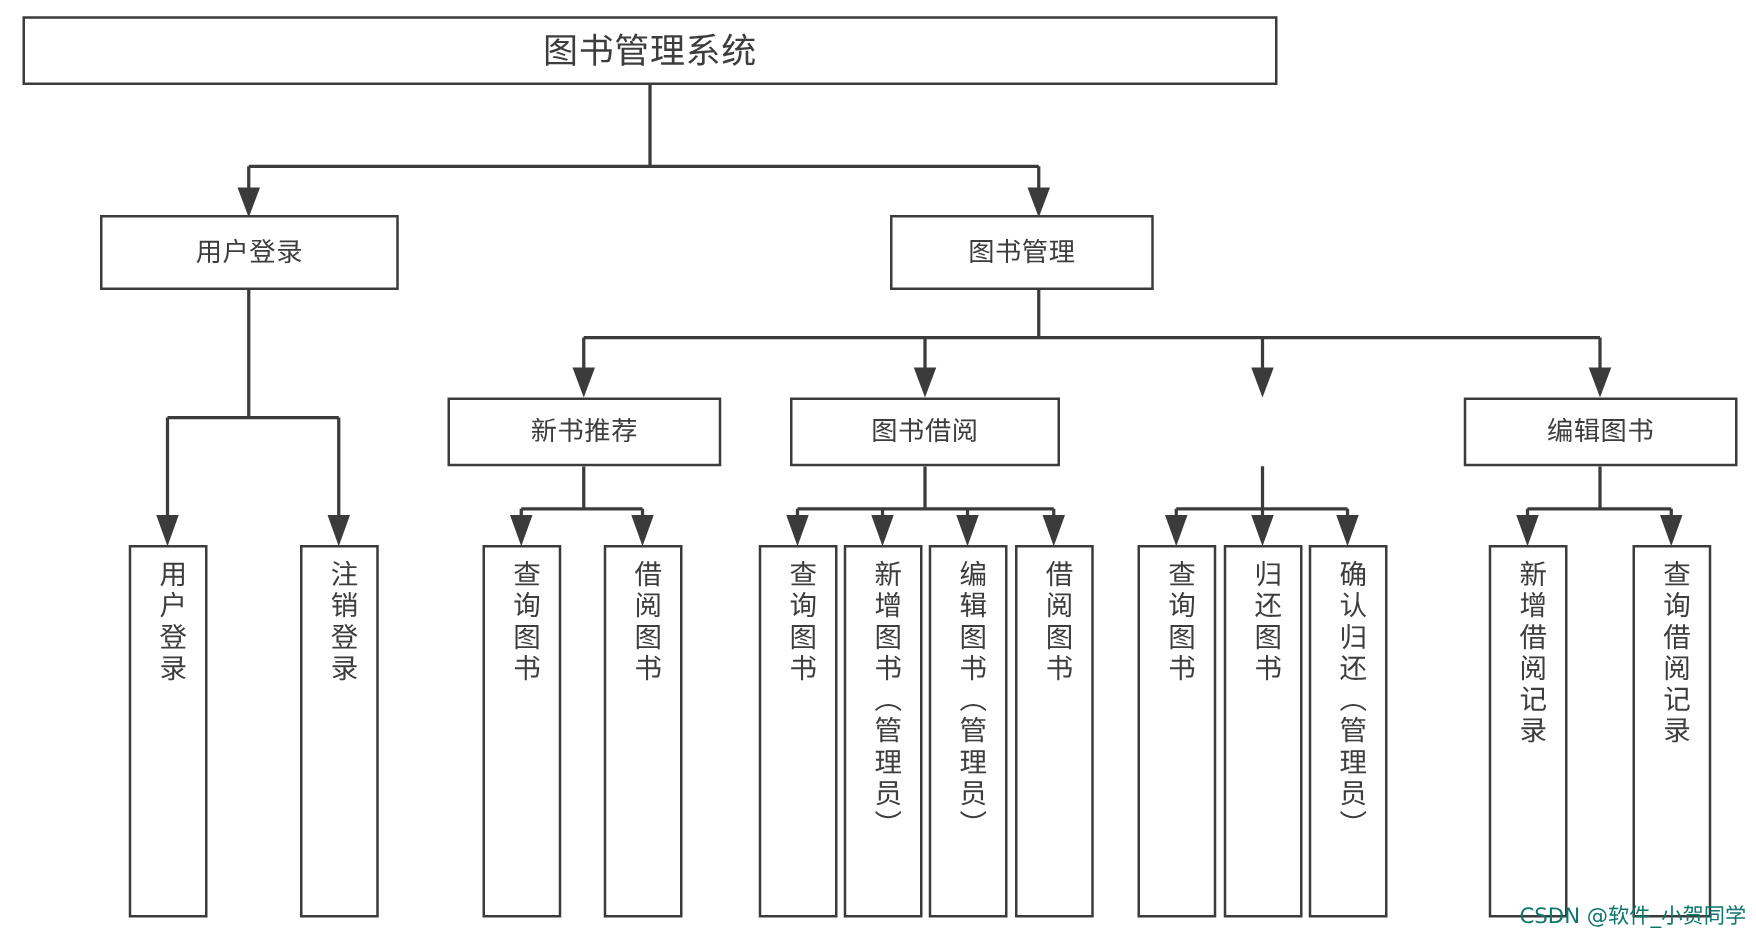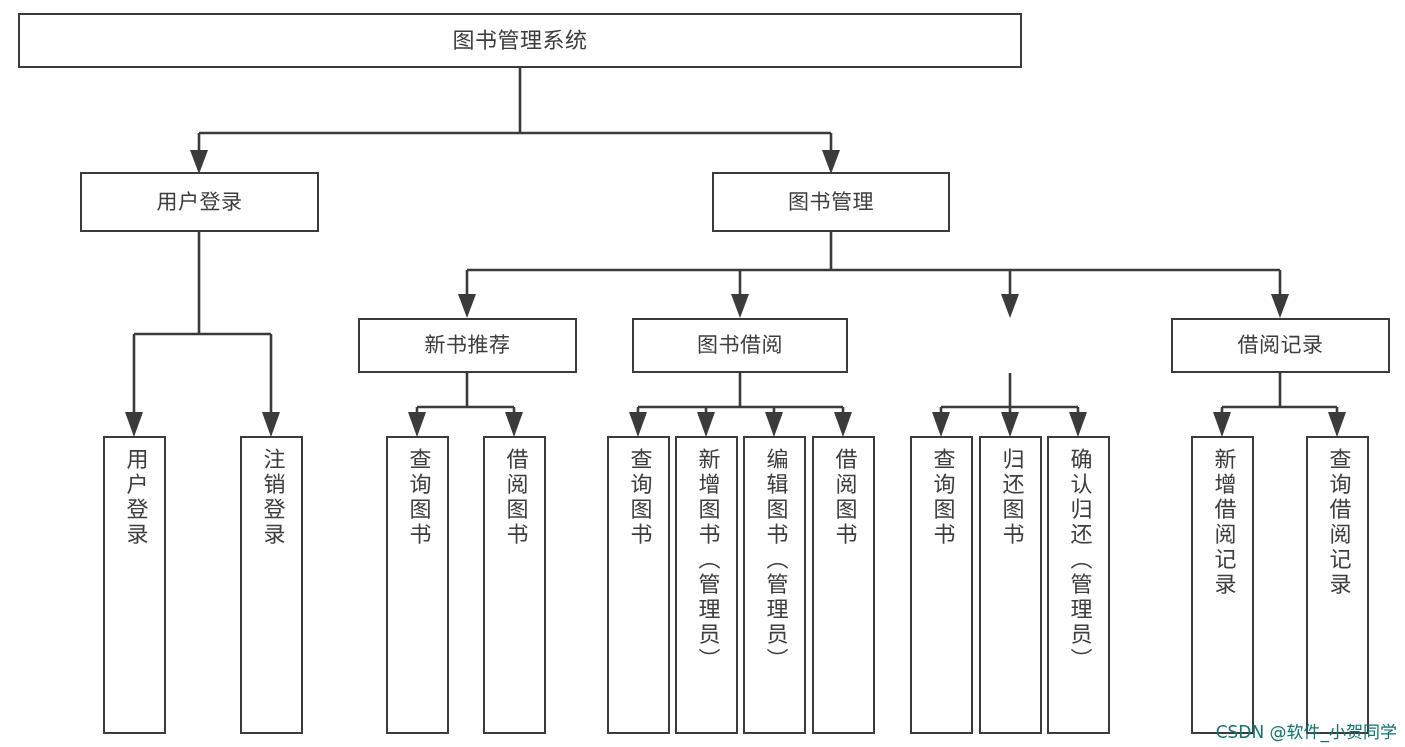--- a/index.html
+++ b/index.html
@@ -53,21 +53,21 @@
     line-height: 1.18;
     letter-spacing: 0.5px;
     text-align: center;
     white-space: pre;
   }
   
   .node.horiz .label {
     font-size: 21px;
   }
   .node.root .label {
-    font-size: 22px;
+    font-size: 28px;
   }
   
   .node.vert {
     align-items: flex-start;
     justify-content: center;
     padding-top: 10px;
   }
   .node.vert .label {
     writing-mode: vertical-rl;
     text-orientation: upright;
@@ -156,32 +156,32 @@
     <polygon points="1337,437 1328,412 1346,412"></polygon>
   </svg>
 
   <div class="node root horiz" style="left:18px; top:13px; width:1004px; height:55px;">
     <span class="label">图书管理系统</span>
   </div>
 
   <div class="node horiz" style="left:80px; top:172px; width:239px; height:60px;">
     <span class="label">用户登录</span>
   </div>
-  <div class="node horiz" style="left:712px; top:172px; width:238px; height:60px;">
+  <div class="node horiz" style="left:712px; top:172px; width:211px; height:60px;">
     <span class="label">图书管理</span>
   </div>
 
   <div class="node horiz" style="left:632px; top:318px; width:216px; height:55px;">
     <span class="label">图书借阅</span>
   </div>
   <div class="node horiz" style="left:358px; top:318px; width:219px; height:55px;">
     <span class="label">新书推荐</span>
   </div>
   <div class="node horiz" style="left:1171px; top:318px; width:219px; height:55px;">
-    <span class="label">借阅记录</span>
+    <span class="label">编辑图书</span>
   </div>
 
   <div class="node vert" style="left:103px; top:436px; width:63px; height:298px;">
     <span class="label">用户登录</span>
   </div>
   <div class="node vert" style="left:240px; top:436px; width:63px; height:298px;">
     <span class="label">注销登录</span>
   </div>
 
   <div class="node vert" style="left:386px; top:436px; width:63px; height:298px;">

